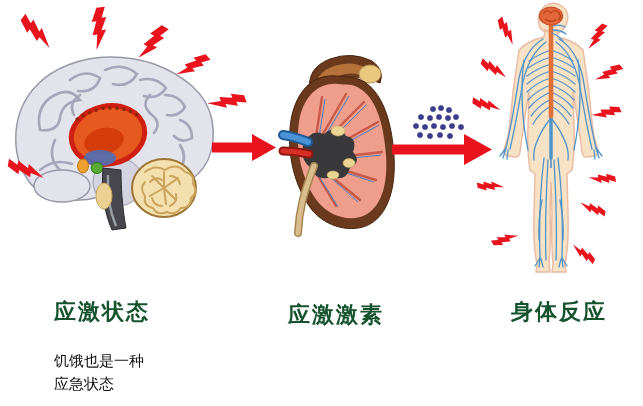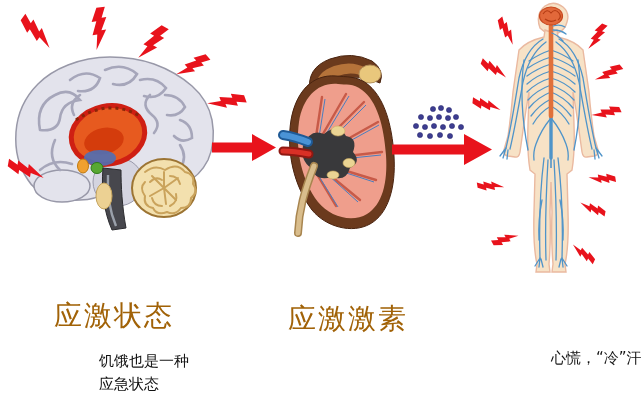--- a/index.html
+++ b/index.html
@@ -1,20 +1,20 @@
 <!DOCTYPE html>
 <html><head>
 <meta charset="utf-8">
 <style>
   html,body{margin:0;padding:0;background:#fff;}
   #stage{position:relative;width:643px;height:406px;background:#fff;overflow:hidden;
          font-family:"DejaVu Sans","Liberation Sans",sans-serif;}
   #art{position:absolute;left:0;top:0;}
-  .ptitle{position:absolute;font-weight:normal;font-size:28px;letter-spacing:2px;color:#a16207;white-space:nowrap;}
-  .psub{position:absolute;font-size:15px;line-height:1.5;color:#111;white-space:pre-line;margin-left:45px;}
+  .ptitle{position:absolute;font-weight:bold;font-size:22px;letter-spacing:2px;color:#14532d;white-space:nowrap;}
+  .psub{position:absolute;font-size:15px;line-height:1.5;color:#111;white-space:pre-line;}
   .bolt{fill:#e8131c;}
   .arrow{fill:#e8131c;}
   .nerve{stroke:#4f94c9;stroke-width:1.3;fill:none;stroke-linecap:round;}
   .gyrus{stroke:#a6a6ba;stroke-width:2.6;fill:none;stroke-linecap:round;}
   .cbfold{stroke:#caa35c;stroke-width:2;fill:none;stroke-linecap:round;}
 </style>
 </head>
 <body>
 
 <div id="stage">
@@ -200,17 +200,17 @@
     <use href="#boltShape" class="bolt" transform="translate(600,58) scale(0.65) rotate(51,11.5,22)"></use>
     <use href="#boltShape" class="bolt" transform="translate(598,97) scale(0.65) rotate(66,11.5,22)"></use>
     <use href="#boltShape" class="bolt" transform="translate(595,164) scale(0.6) rotate(81,11.5,22)"></use>
     <use href="#boltShape" class="bolt" transform="translate(586,194) scale(0.6) rotate(101,11.5,22)"></use>
     <use href="#boltShape" class="bolt" transform="translate(577,239) scale(0.6) rotate(116,11.5,22)"></use>
   </g>
 </svg>
 
   <div class="ptitle" style="left:54px;top:297px">应激状态</div>
   <div class="ptitle" style="left:288px;top:300px">应激激素</div>
+  <div class="ptitle" style="left:511px;top:297px">身体反应</div>
 
   <div class="psub" style="left:54px;top:350px">饥饿也是一种
 应急状态</div>
-  <div class="psub" style="left:506px;top:347px">心慌，“冷”汗</div>
 </div>
 
 </body></html>

